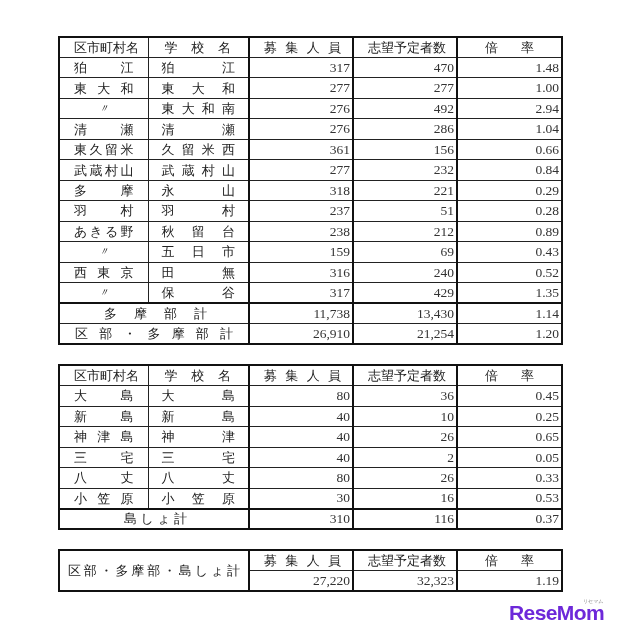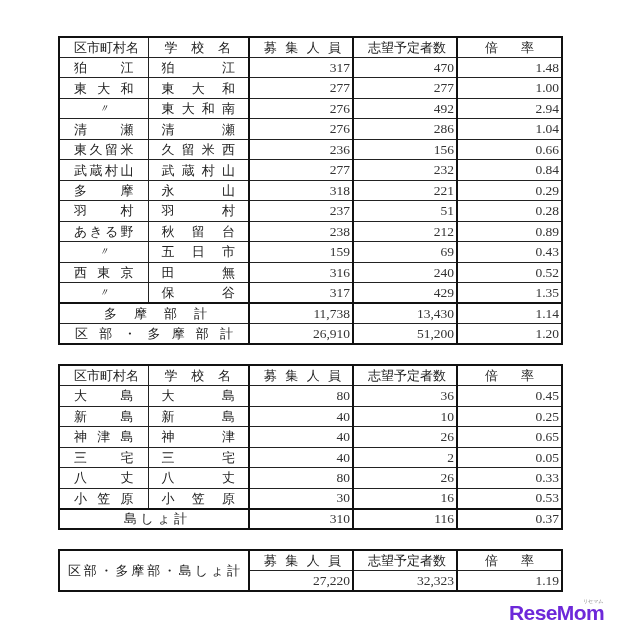--- a/index.html
+++ b/index.html
@@ -159,21 +159,21 @@
           </div>
         </td>
     <td class="thickR">
           <div class="just" style="padding:0 13px">
             <span>久</span>
             <span>留</span>
             <span>米</span>
             <span>西</span>
           </div>
         </td>
-    <td class="num thickR">236</td>
+    <td class="num thickR">361</td>
     <td class="num thickR">156</td>
     <td class="num">0.66</td>
   </tr>
   <tr>
     <td>
           <div class="just" style="padding:0 14px">
             <span>武</span>
             <span>蔵</span>
             <span>村</span>
             <span>山</span>
@@ -312,21 +312,21 @@
             <span>区</span>
             <span>部</span>
             <span>・</span>
             <span>多</span>
             <span>摩</span>
             <span>部</span>
             <span>計</span>
           </div>
         </td>
     <td class="num thickR">26,910</td>
-    <td class="num thickR">51,200</td>
+    <td class="num thickR">21,254</td>
     <td class="num">1.20</td>
   </tr>
 </tbody>
   </table>
 
 <table id="t2" class="grid">
   <colgroup>
       <col style="width:89px">
       <col style="width:101px">
       <col style="width:104px">

